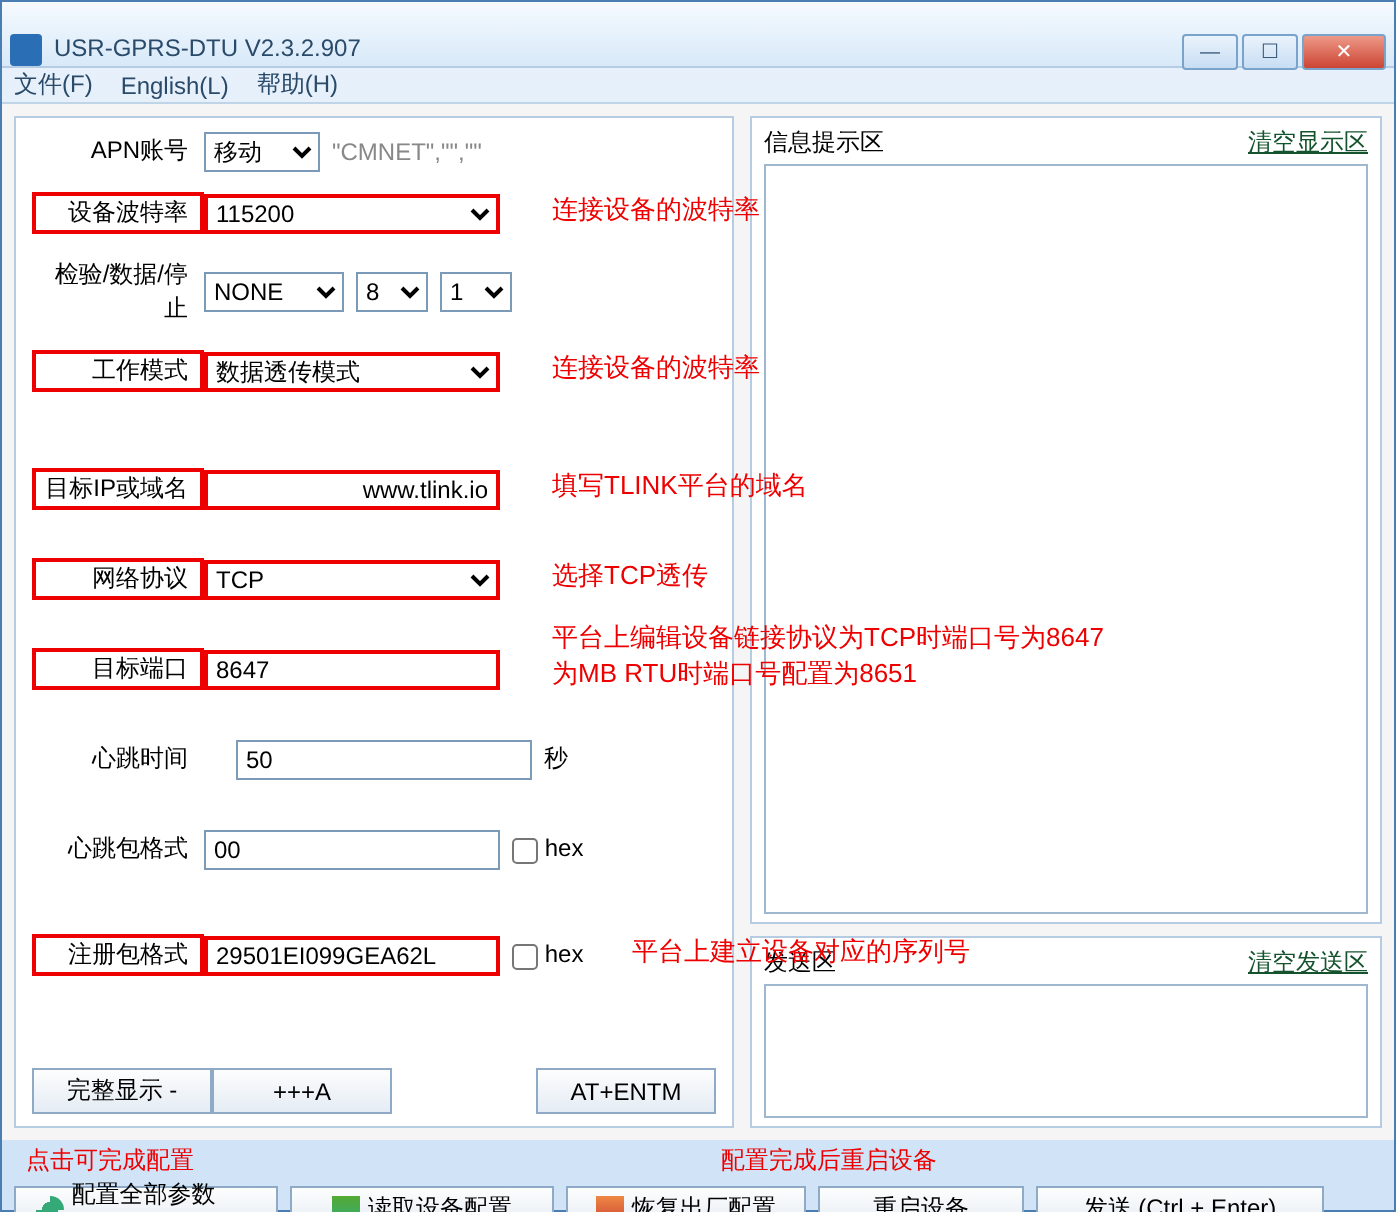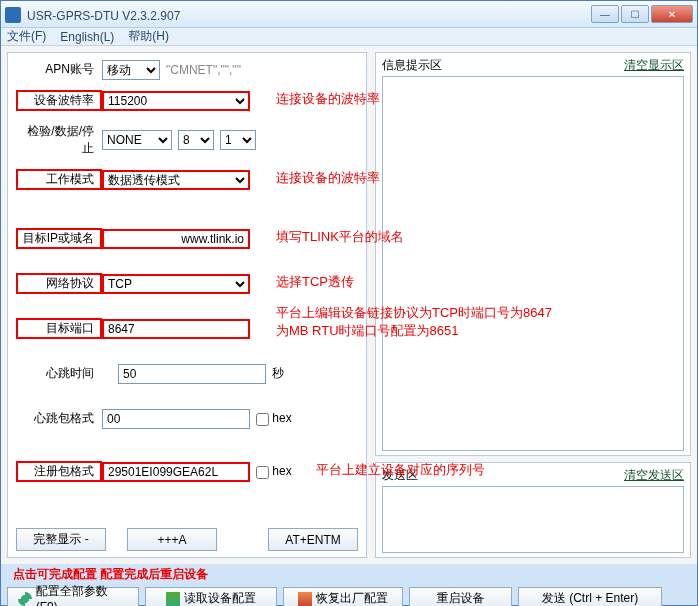--- a/index.html
+++ b/index.html
@@ -1,50 +1,50 @@
 <!DOCTYPE html>
 <html><head>
 <meta charset="utf-8">
 <style>
 *{box-sizing:border-box;margin:0;padding:0;font-family:"Microsoft YaHei","SimSun",sans-serif;font-size:12px}
 body{background:#d4e4f0;width:698px;height:606px;overflow:hidden}
 .win{border:1px solid #4a7db1;background:linear-gradient(#e8f1fb,#d0e3f7);width:698px;height:606px;display:flex;flex-direction:column}
-.titlebar{height:28px;background:linear-gradient(#f5fafe,#d8e9f9);border-bottom:1px solid #b5cce2;display:flex;align-items:flex-end;padding:4px 4px}
+.titlebar{height:28px;background:linear-gradient(#f5fafe,#d8e9f9);border-bottom:1px solid #b5cce2;display:flex;align-items:flex-start;padding:16px 4px}
 .titlebar .icon{width:16px;height:16px;background:#2a6fb5;border-radius:2px;margin-right:6px;display:inline-block}
 .titlebar .title{flex:1;color:#2a4a6a}
 .winbtns{display:flex;gap:2px}
 .winbtn{width:28px;height:18px;border:1px solid #7aa3cc;background:linear-gradient(#eaf3fc,#c8ddf3);border-radius:2px;display:flex;align-items:center;justify-content:center;font-size:10px;color:#3a5a7a}
 .winbtn.close{background:linear-gradient(#e98,#c43);color:#fff;width:42px}
 .menubar{height:20px;display:flex;align-items:center;padding:0 6px;gap:14px;border-bottom:1px solid #c0d4e8}
 .menubar span{color:#2a4a6a}
 .body{flex:1;display:flex;padding:6px;gap:8px;background:#f5f5f5}
 .left{width:360px;display:flex;flex-direction:column}
 .panel{flex:1;background:#fff;border:1px solid #b5cce2;padding:6px 8px;position:relative}
 .row{display:flex;align-items:center;margin-bottom:10px;position:relative}
 .lbl{width:86px;text-align:right;padding-right:6px;color:#000;border:2px solid transparent}
 .redbox{border:2px solid #e00!important}
 .ctrl{height:20px;border:1px solid #7a9ab8;background:#fff;padding:0 4px}
 select.ctrl{padding:0}
 .note{position:absolute;color:#e00;font-size:13px;white-space:nowrap;pointer-events:none}
-.btnrow{display:flex;gap:21px;margin-top:auto;padding-top:6px}
+.btnrow{display:flex;gap:0;margin-top:auto;padding-top:6px}
 .btn{height:23px;border:1px solid #8faac6;background:linear-gradient(#fdfdfd,#e4ecf4);padding:0 10px;display:inline-flex;align-items:center;justify-content:center;color:#000;cursor:default}
 .btn .ic{width:14px;height:14px;margin-right:4px;display:inline-block}
 .ic-gear{background:radial-gradient(circle,#3a7 40%,transparent 41%),conic-gradient(#3a7 0 25%,transparent 0 50%,#3a7 0 75%,transparent 0);border-radius:50%}
 .ic-read{background:linear-gradient(#5a3,#3a7)}
 .ic-rest{background:linear-gradient(#e84,#c43)}
 .right{flex:1;display:flex;flex-direction:column;gap:6px}
 .grp{border:1px solid #b5cce2;background:#fff;padding:4px 6px;display:flex;flex-direction:column}
 .grphdr{display:flex;justify-content:space-between;margin-bottom:2px}
 .grphdr .ttl{color:#000}
 .grphdr .lnk{color:#14532d;text-decoration:underline}
 .txtarea{flex:1;border:1px solid #9fb8d0;background:#fff;min-height:40px}
 .bottom{display:flex;gap:6px;padding:4px 6px}
 .chk{margin-left:6px}
 .chk input{vertical-align:middle}
-.rednote{color:#e00;font-weight:bold}
+.rednote{color:#e00;font-weight:normal}
 </style>
 </head>
 <body>
 
 <div class="win">
  <div class="titlebar">
   <span class="icon"></span>
   <span class="title">USR-GPRS-DTU V2.3.2.907</span>
   <div class="winbtns">
    <div class="winbtn">—</div>
@@ -157,21 +157,21 @@
      <span class="ttl">发送区</span>
      <span class="lnk">清空发送区</span>
     </div>
     <div class="txtarea"></div>
    </div>
   </div>
  </div>
 
  <div style="padding:2px 6px 0">
   <span class="rednote" style="margin-left:6px">点击可完成配置</span>
-  <span class="rednote" style="">配置完成后重启设备</span>
+  <span class="rednote" style="margin-left:260px">配置完成后重启设备</span>
  </div>
 
  <div class="bottom">
   <div class="btn" style="width:132px">
         <span class="ic ic-gear"></span>
         <span>配置全部参数(F9)</span>
       </div>
   <div class="btn" style="width:132px">
         <span class="ic ic-read"></span>
         <span>读取设备配置</span>

